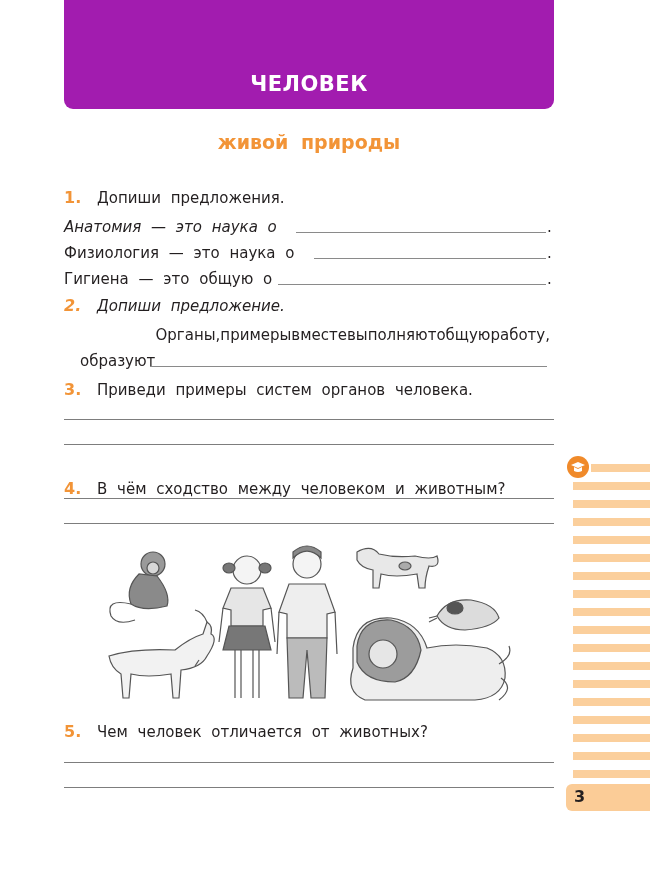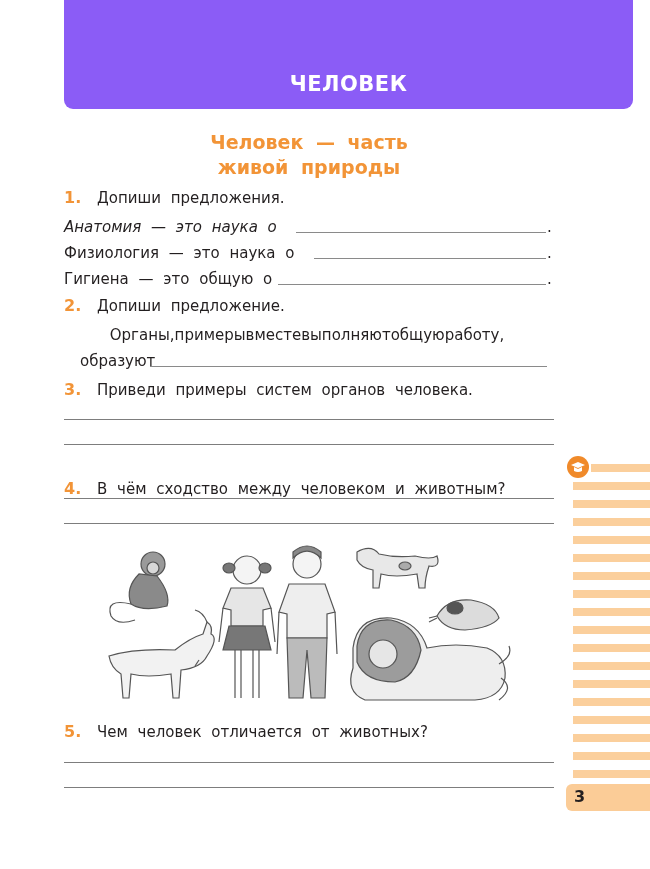--- a/index.html
+++ b/index.html
@@ -12,23 +12,23 @@
       height: 869px;
       position: relative;
       overflow: hidden;
       font-family: "DejaVu Sans", "Liberation Sans", sans-serif;
       color: #231f20;
     }
     .header-band {
       position: absolute;
       left: 64px;
       top: 0;
-      width: 569px;
+      width: 490px;
       height: 109px;
-      background: #8b5cf6;
+      background: #a21caf;
       border-radius: 0 0 9px 9px;
     }
     .header-title {
       position: absolute;
       left: 0;
       right: 0;
       top: 72px;
       text-align: center;
       color: #ffffff;
       font-weight: bold;
@@ -80,21 +80,21 @@
       height: 0;
       border-bottom: 1px solid #7d7d7d;
     }
     .justify-row {
       position: absolute;
       left: 64px;
       width: 486px;
       font-size: 15px;
       line-height: 18px;
       display: flex;
-      justify-content: center;
+      justify-content: flex-end;
     }
     .stripes {
       position: absolute;
       left: 573px;
       top: 0;
       width: 77px;
       height: 869px;
     }
     .stripe {
       position: absolute;
@@ -138,21 +138,20 @@
     }
   </style>
 </head>
 <body>
 
 <div class="header-band">
   <div class="header-title">ЧЕЛОВЕК</div>
 </div>
 
 <div class="subtitle">
-  <div>Человек — часть</div>
   <div>живой природы</div>
 </div>
 
 <div class="row" style="top:189px;">
   <span class="qnum">1.</span><span>Допиши предложения.</span>
 </div>
 
 <div class="row" style="top:218px;font-style:italic;">
   <span>Анатомия — это наука о</span>
 </div>
@@ -164,21 +163,21 @@
 </div>
 <div class="fill" style="left:314px; width:232px; top:258px;"></div>
 <span class="dot" style="left:547px; top:244px;">.</span>
 
 <div class="row" style="top:270px;">
   <span>Гигиена — это общую о</span>
 </div>
 <div class="fill" style="left:278px; width:268px; top:284px;"></div>
 <span class="dot" style="left:547px; top:270px;">.</span>
 
-<div class="row" style="top:297px;">
+<div class="row" style="top:297px;font-style:italic;">
   <span class="qnum">2.</span><span>Допиши предложение.</span>
 </div>
 
 <div class="justify-row" style="top:326px;">
   <span>Органы,</span>
   <span>примеры</span>
   <span>вместе</span>
   <span>выполняют</span>
   <span>общую</span>
   <span>работу,</span>

